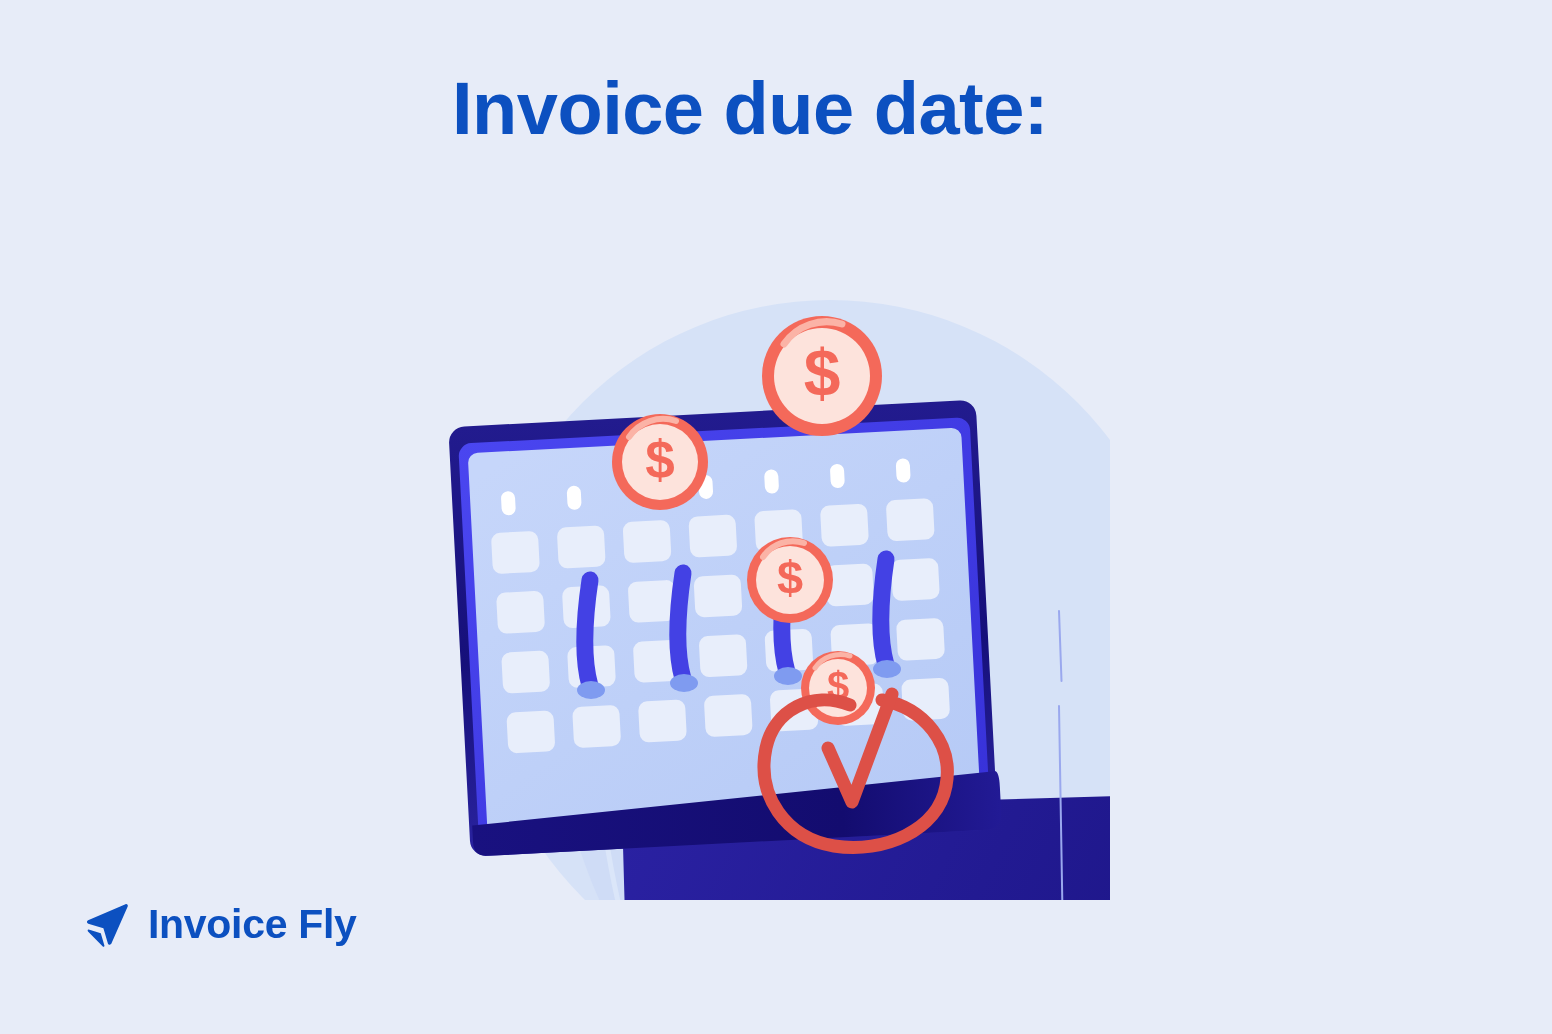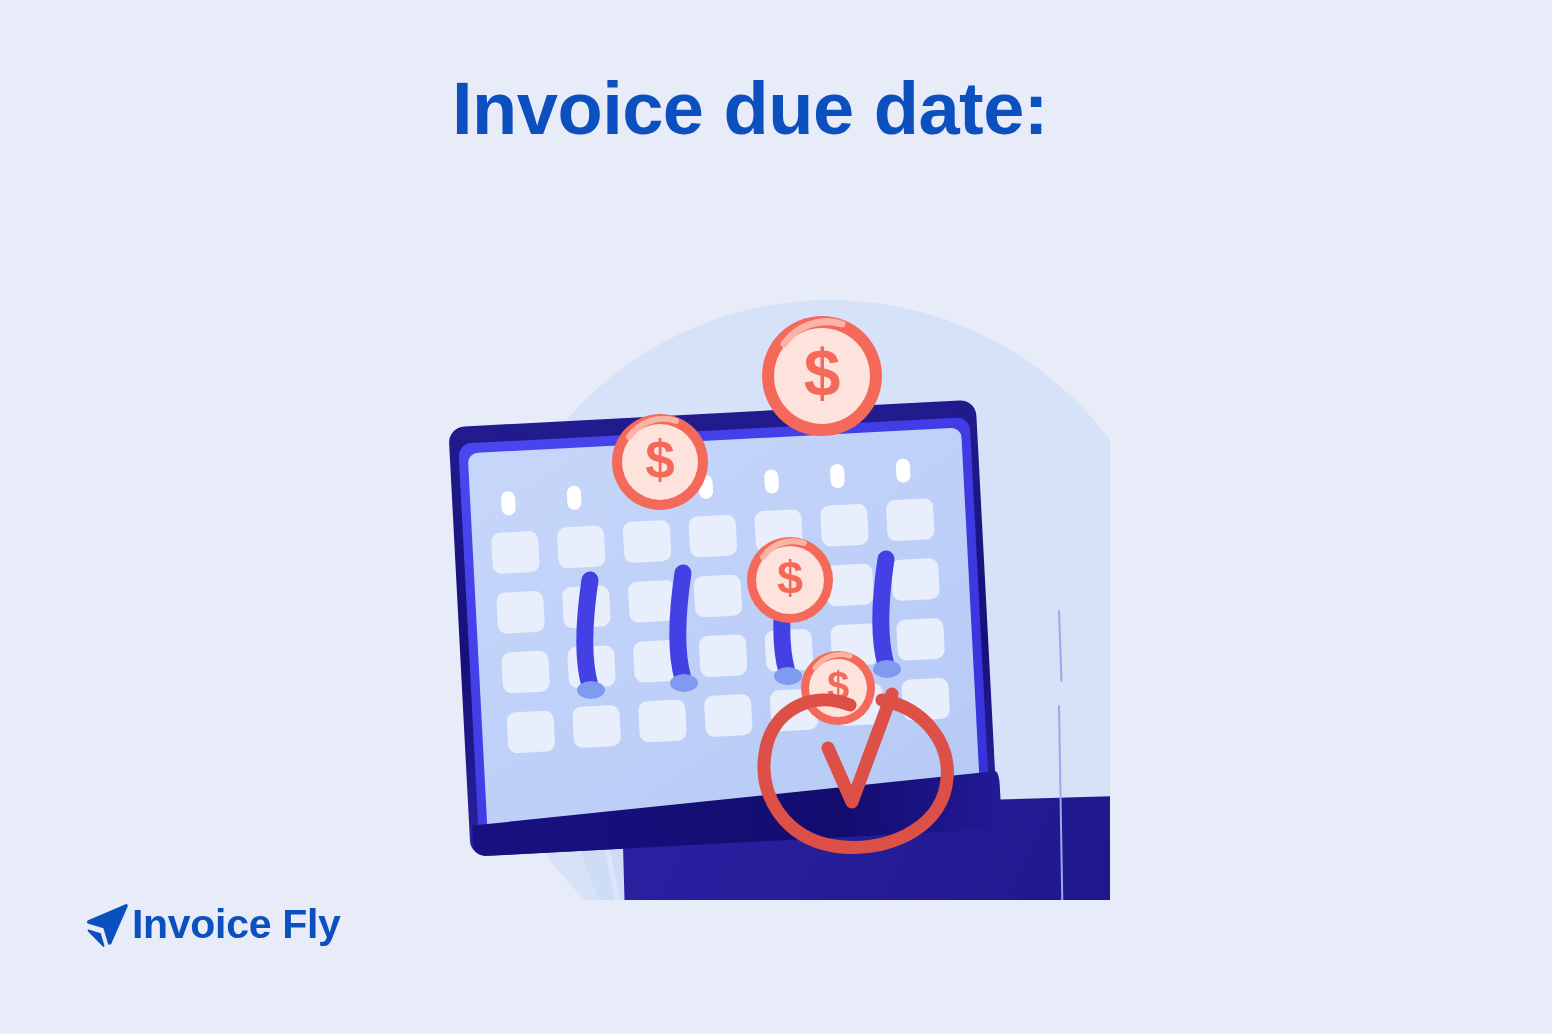--- a/index.html
+++ b/index.html
@@ -54,20 +54,21 @@
     height: 650px;
   }
 
   
   .logo {
     position: absolute;
     left: 80px;
     top: 898px;
     display: flex;
     align-items: center;
+    gap: 16px;
     user-select: none;
     justify-content: space-between;
   }
   .logo-mark {
     width: 52px;
     height: 52px;
     flex: 0 0 52px;
   }
   .logo-mark svg { display: block; width: 52px; height: 52px; }
   .logo-text {

